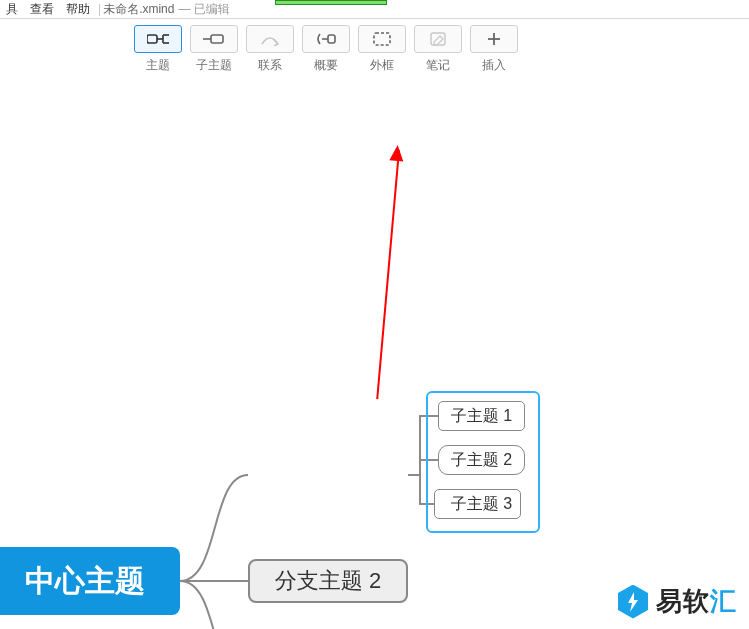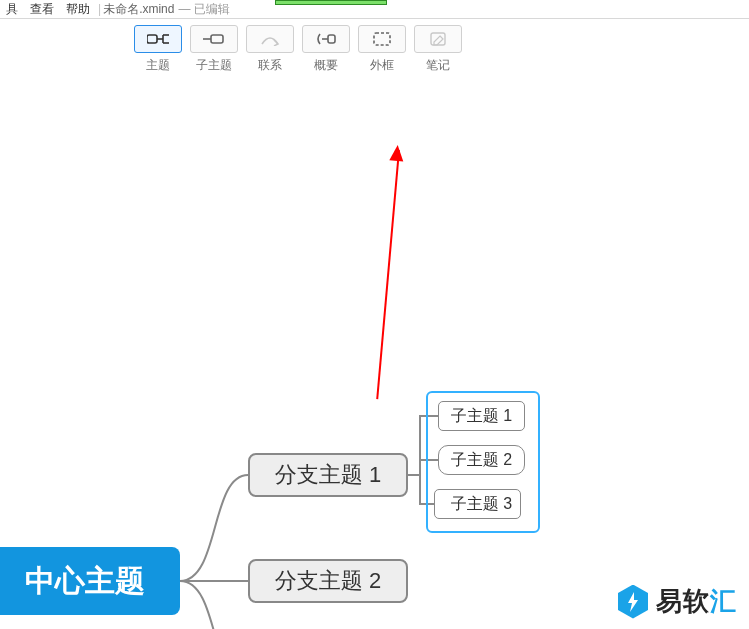--- a/index.html
+++ b/index.html
@@ -309,20 +309,29 @@
     <div class="tool-btn">
       <div class="icon-box disabled">
         <svg width="16" height="14" viewBox="0 0 16 14">
             <rect x="1" y="1" width="14" height="12" rx="2" fill="none" stroke="#c7c7c7" stroke-width="1.4"></rect>
             <path d="M10 4 L13 7 L7 13 L4 13 L4 10 Z" fill="none" stroke="#c7c7c7" stroke-width="1.2"></path>
           </svg>
       </div>
       <span class="label">笔记</span>
     </div>
 
+    <div class="tool-btn">
+      <div class="icon-box">
+        <svg width="14" height="14" viewBox="0 0 14 14">
+            <line x1="7" y1="1" x2="7" y2="13" stroke="#666" stroke-width="1.8"></line>
+            <line x1="1" y1="7" x2="13" y2="7" stroke="#666" stroke-width="1.8"></line>
+          </svg>
+      </div>
+      <span class="label">插入</span>
+    </div>
   </div>
 
 </div>
 
 <div class="canvas">
 
   <svg class="links">
 
     <path d="M180 506 C 220 506 210 400 248 400"></path>
     <path d="M180 506 C 220 506 210 506 248 506"></path>
@@ -331,21 +340,20 @@
     <path d="M408 400 L 420 400 L 420 341 L 438 341"></path>
     <path d="M408 400 L 420 400 L 420 385 L 438 385"></path>
     <path d="M408 400 L 420 400 L 420 429 L 438 429"></path>
   </svg>
 
   <div class="arrow-head"></div>
   <div class="arrow-line"></div>
 
   <div class="node central">中心主题</div>
 
-  <div class="node branch branch1">分支主题 1</div>
   <div class="node branch branch2">分支主题 2</div>
 
   <div class="selection-box"></div>
   <div class="node sub sub1">子主题 1</div>
   <div class="node sub sub2">子主题 2</div>
   <div class="node sub sub3">子主题 3</div>
 
   <div class="watermark">
     <div class="bolt">
       <svg width="14" height="20" viewBox="0 0 14 20">

